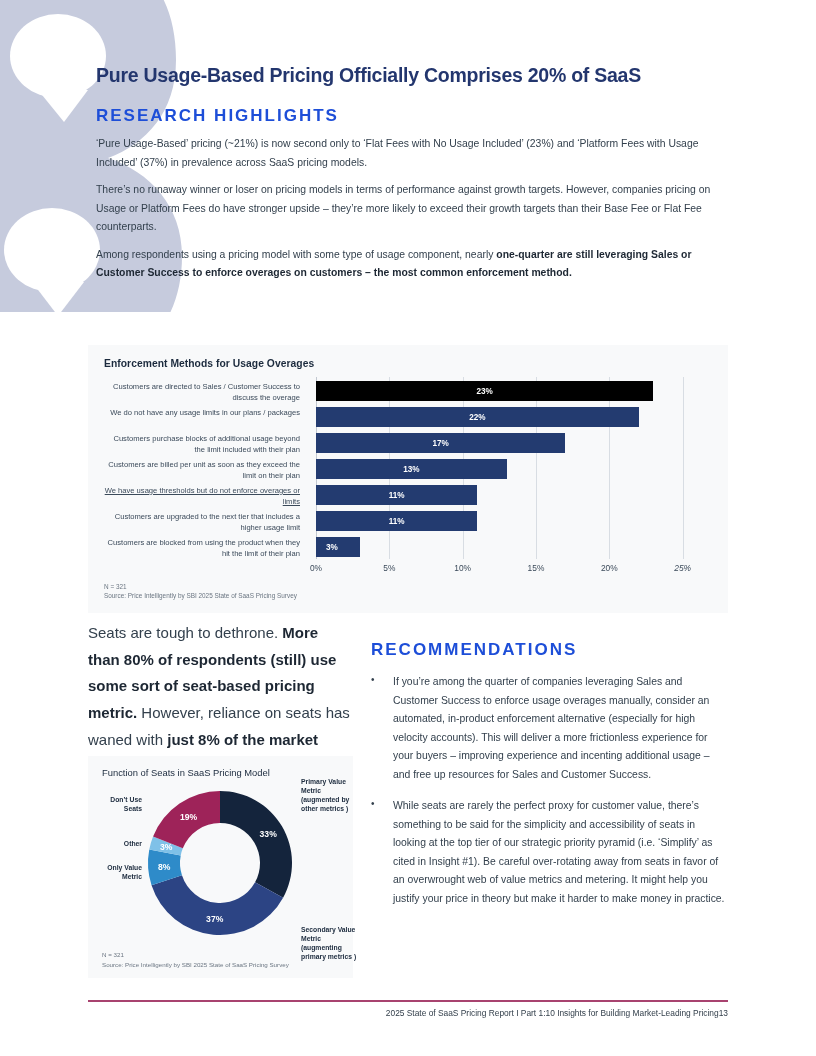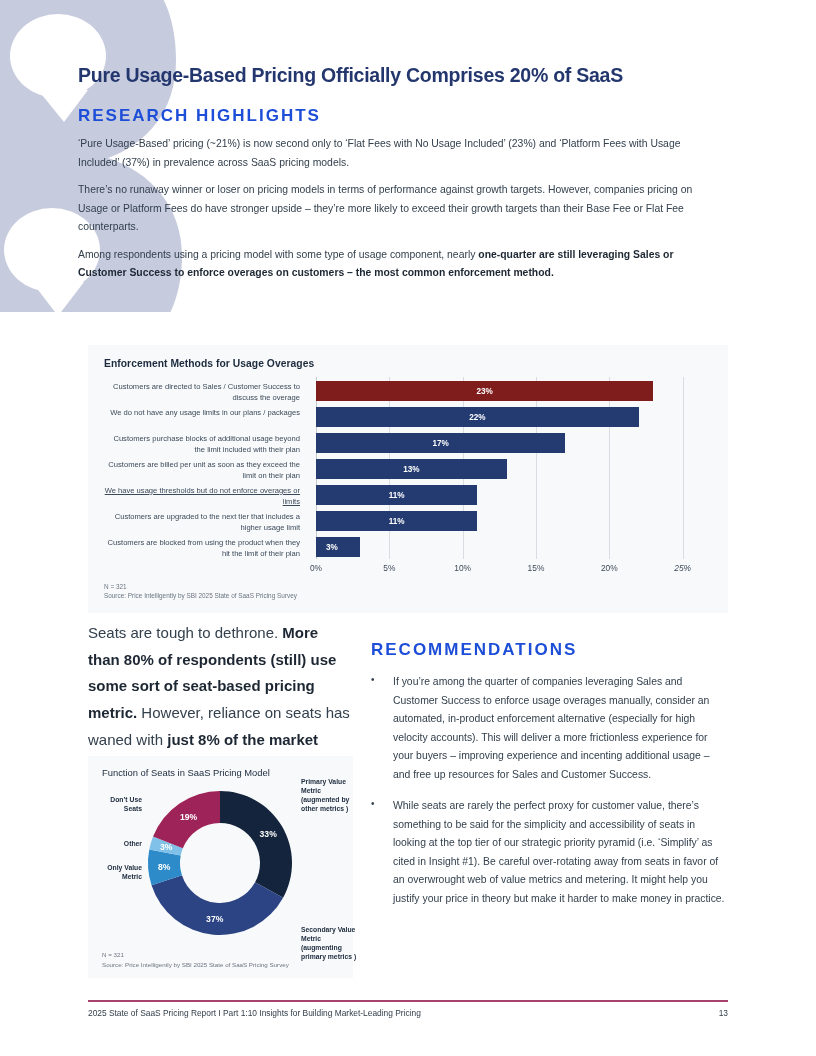--- a/index.html
+++ b/index.html
@@ -8,21 +8,21 @@
     background: #ffffff;
     font-family: "Liberation Sans", sans-serif;
     overflow: hidden;
   }
   .page { position: relative; width: 816px; height: 1056px; overflow: hidden; }
 
   
   .deco8 { position: absolute; left: -62px; top: -18px; width: 250px; height: 330px; pointer-events: none; }
 
   
-  .content { position: absolute; left: 78px; top: 0; width: 640px; }
+  .content { position: absolute; left: 96px; top: 0; width: 640px; }
 
   .page-title {
     font-size: 19.5px; font-weight: bold; color: #23366e;
     letter-spacing: -0.25px; margin-top: 64px;
   }
 
   .tldr-box {
     background: #edf3f9; margin-top: 17px; padding: 11px 13px 12px 14px;
     font-size: 10.4px; color: #2d3a47; line-height: 1.62;
   }
@@ -106,21 +106,21 @@
   .rec-bullet { width: 22px; flex: 0 0 22px; font-size: 10px; color: #33404d; padding-top: 1px; }
   .rec-text { font-size: 10.4px; color: #33404d; line-height: 1.78; }
 
   
   .footer-rule {
     position: absolute; left: 88px; top: 1000px; width: 640px; height: 1.6px;
     background: #a8436f;
   }
   .footer {
     position: absolute; left: 88px; top: 1008px; width: 640px;
-    display: flex; justify-content: space-between; align-items: baseline;
+    display: flex; justify-content: flex-end; align-items: baseline;
   }
   .footer-text { font-size: 8.4px; color: #34404c; }
   .footer-page { font-size: 8.4px; color: #34404c; }
 </style>
 </head>
 <body>
 
 <div class="page">
 
   <svg class="deco8" viewBox="0 0 250 330">
@@ -162,21 +162,21 @@
           <div class="cat-label" style="top: 161px; right: 412px;">Customers are blocked from using the product when they hit the limit of their plan</div>
         </div>
       <div class="plot" id="bar-plot">
           <div class="gridline first" style="left: 0px;"></div>
           <div class="gridline" style="left: 73.3333px;"></div>
           <div class="gridline" style="left: 146.667px;"></div>
           <div class="gridline" style="left: 220px;"></div>
           <div class="gridline" style="left: 293.333px;"></div>
           <div class="gridline" style="left: 366.667px;"></div>
           <div class="bar-row" style="top: 4px; width: 396px;">
-            <div class="bar" style="width: 337.333px; background: #7f1d1d;">
+            <div class="bar" style="width: 337.333px; background: #000000;">
               <span class="bar-val" style="left: 168.667px; transform: translate(-50%, -50%);">23%</span>
             </div>
           </div>
           <div class="bar-row" style="top: 30px; width: 396px;">
             <div class="bar" style="width: 322.667px; background: rgb(35, 59, 112);">
               <span class="bar-val" style="left: 161.333px; transform: translate(-50%, -50%);">22%</span>
             </div>
           </div>
           <div class="bar-row" style="top: 56px; width: 396px;">
             <div class="bar" style="width: 249.333px; background: rgb(35, 59, 112);">

